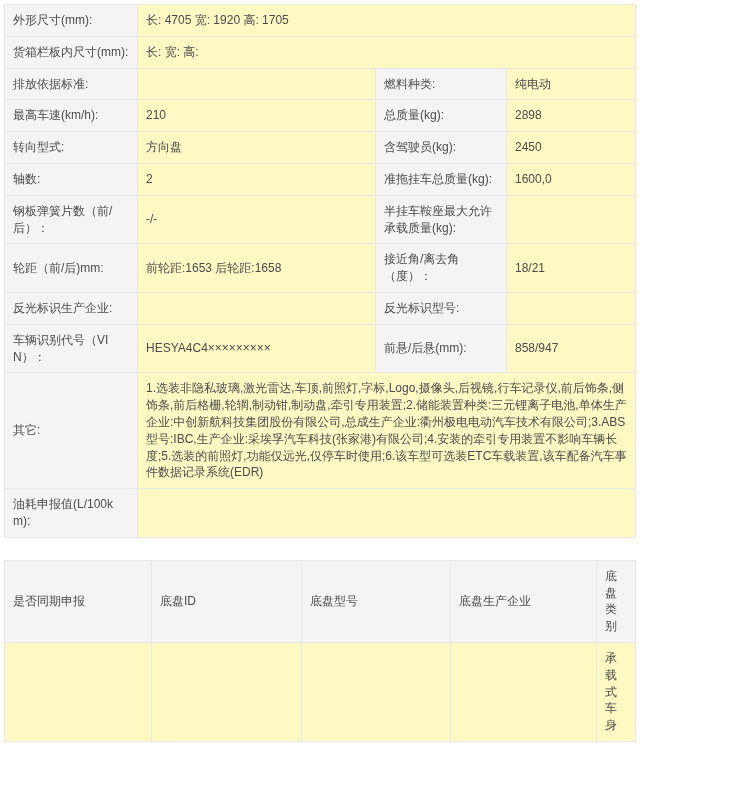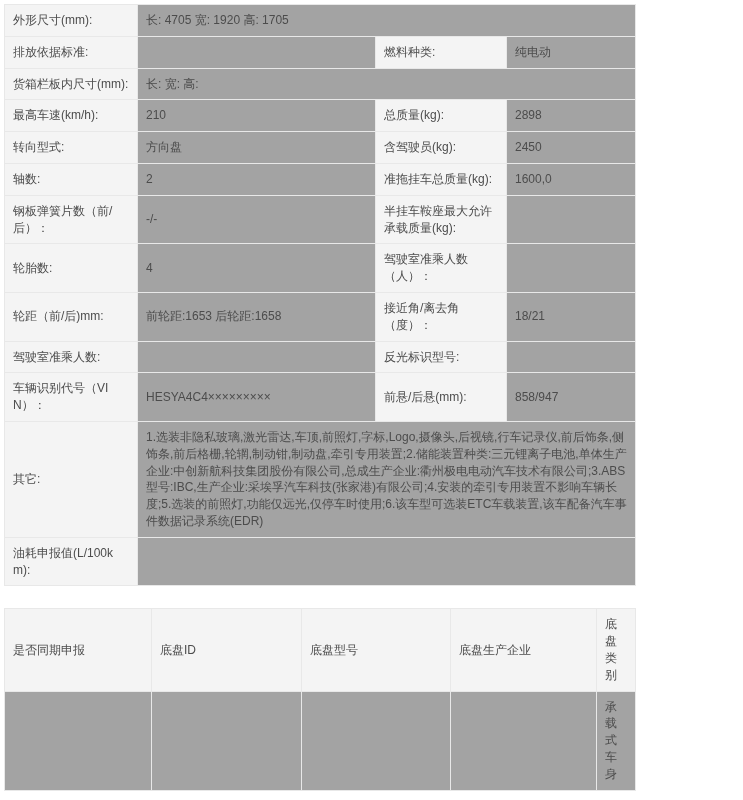--- a/index.html
+++ b/index.html
@@ -21,21 +21,21 @@
     font-size:12px;
     font-weight:normal;
     text-align:left;
     vertical-align:middle;
     padding:7px 8px;
     line-height:1.4;
     word-break:break-all;
     overflow-wrap:break-word;
   }
   .lbl{background:#f4f4f4;}
-  .val{background:#a3a3a3;}
+  .val{background:#fef9c3;}
   .white-lbl{background:#ffffff;}
   .gap{height:22px;}
   .tall td{height:30px;}
 </style>
 </head>
 <body>
 
 <div class="page">
 
   <table>
@@ -44,28 +44,28 @@
         <col style="width:238px">
         <col style="width:131px">
         <col>
     </colgroup>
     <tbody>
       <tr>
         <td class="lbl">外形尺寸(mm):</td>
         <td class="val" colspan="3">长: 4705 宽: 1920 高: 1705</td>
       </tr>
       <tr>
+        <td class="lbl">货箱栏板内尺寸(mm):</td>
+        <td class="val" colspan="3">长: 宽: 高:</td>
+      </tr>
+      <tr>
         <td class="lbl">排放依据标准:</td>
         <td class="val"></td>
         <td class="lbl">燃料种类:</td>
         <td class="val">纯电动</td>
-      </tr>
-      <tr>
-        <td class="lbl">货箱栏板内尺寸(mm):</td>
-        <td class="val" colspan="3">长: 宽: 高:</td>
       </tr>
       <tr>
         <td class="lbl">最高车速(km/h):</td>
         <td class="val">210</td>
         <td class="lbl">总质量(kg):</td>
         <td class="val">2898</td>
       </tr>
       <tr>
         <td class="lbl">转向型式:</td>
         <td class="val">方向盘</td>
@@ -78,33 +78,27 @@
         <td class="lbl">准拖挂车总质量(kg):</td>
         <td class="val">1600,0</td>
       </tr>
       <tr class="tall">
         <td class="lbl">钢板弹簧片数（前/后）：</td>
         <td class="val">-/-</td>
         <td class="lbl">半挂车鞍座最大允许承载质量(kg):</td>
         <td class="val"></td>
       </tr>
       <tr>
-        <td class="lbl">轮胎数:</td>
-        <td class="val">4</td>
-        <td class="lbl">驾驶室准乘人数（人）：</td>
-        <td class="val"></td>
-      </tr>
-      <tr>
         <td class="lbl">轮距（前/后)mm:</td>
         <td class="val">前轮距:1653 后轮距:1658</td>
         <td class="lbl">接近角/离去角（度）：</td>
         <td class="val">18/21</td>
       </tr>
       <tr>
-        <td class="lbl">驾驶室准乘人数:</td>
+        <td class="lbl">反光标识生产企业:</td>
         <td class="val"></td>
         <td class="lbl">反光标识型号:</td>
         <td class="val"></td>
       </tr>
       <tr>
         <td class="lbl">车辆识别代号（VIN）：</td>
         <td class="val">HESYA4C4×××××××××</td>
         <td class="lbl">前悬/后悬(mm):</td>
         <td class="val">858/947</td>
       </tr>

